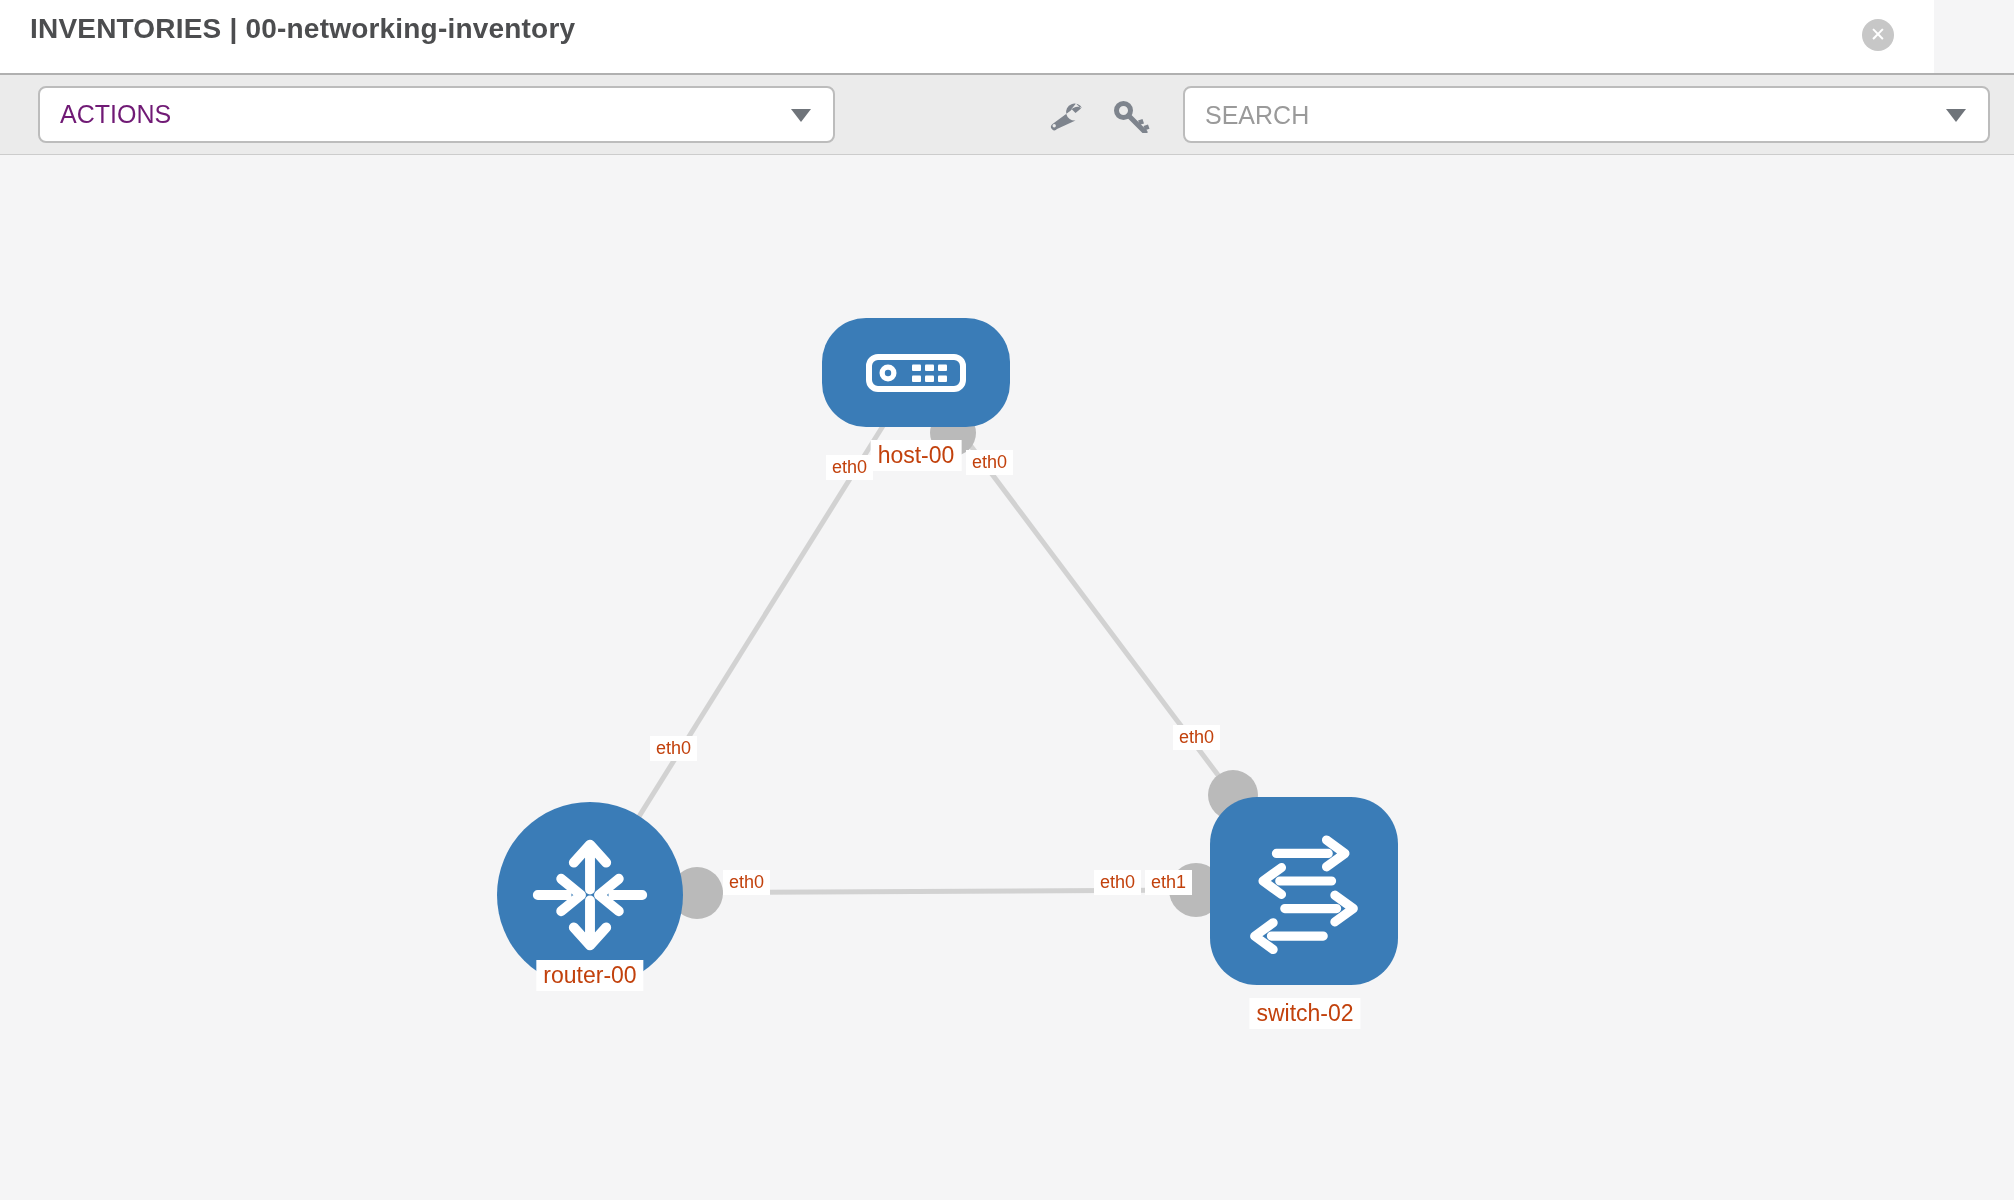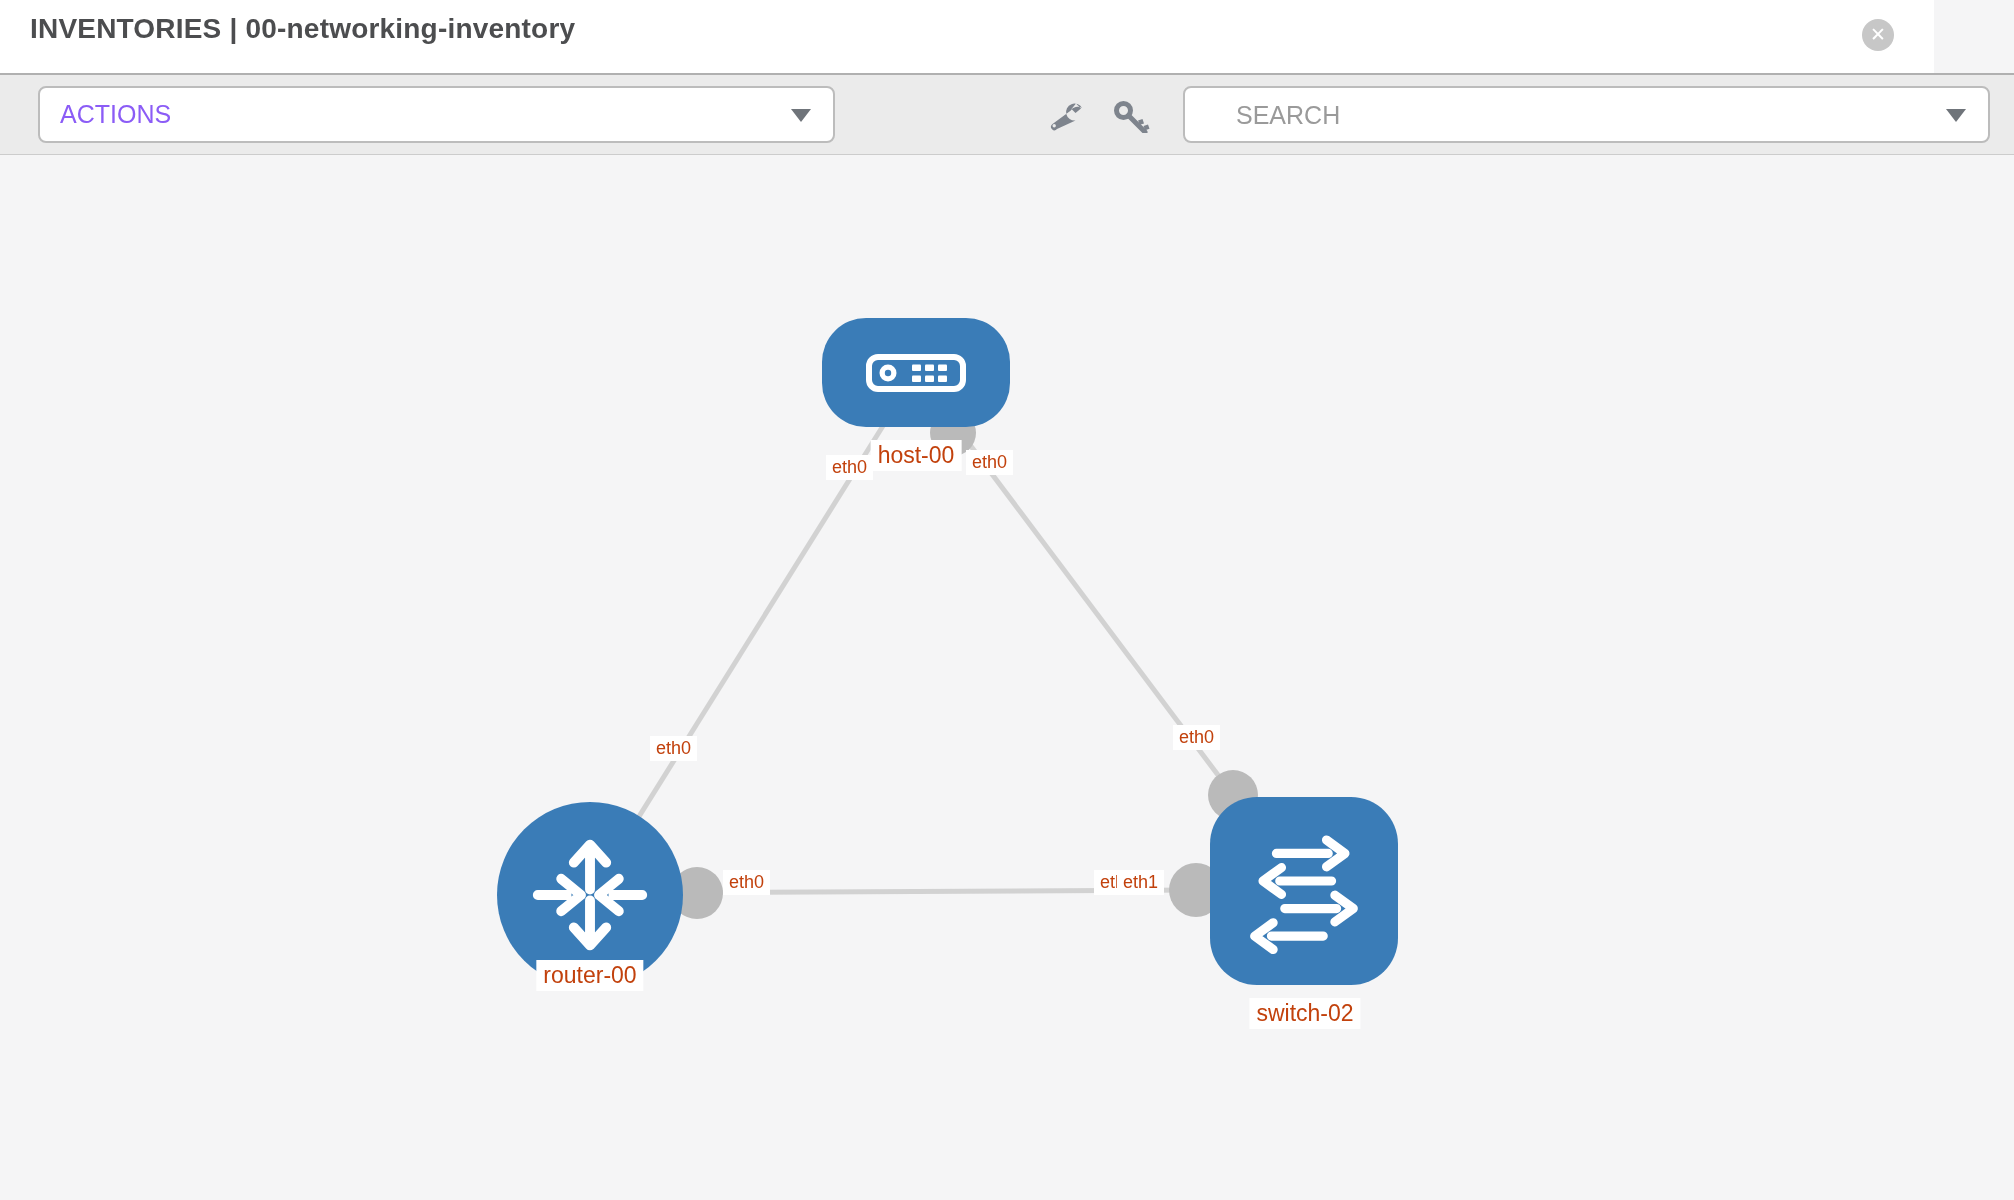--- a/index.html
+++ b/index.html
@@ -10,27 +10,27 @@
   .header{position:absolute;left:0;top:0;width:1934px;height:73px;background:#ffffff;}
   .page-title{position:absolute;left:30px;top:13px;font-size:28px;font-weight:bold;color:#4c4d4f;letter-spacing:.2px;}
   .close-btn{position:absolute;left:1862px;top:19px;width:32px;height:32px;border-radius:50%;
     background:#c7c7c7;color:#ffffff;font-size:19px;font-weight:bold;line-height:32px;text-align:center;cursor:pointer;}
 
   
   .toolbar{position:absolute;left:0;top:73px;width:2014px;height:82px;background:#ebebeb;
     border-top:2px solid #b0b0b0;border-bottom:1px solid #cccccc;box-sizing:border-box;}
   .select-box{position:absolute;top:11px;height:57px;background:#ffffff;border:2px solid #bcbcbc;border-radius:8px;
     box-sizing:border-box;cursor:pointer;}
-  .select-box .sel-label{position:absolute;left:20px;top:0;line-height:53px;font-size:25px;color:#8b5cf6;}
+  .select-box .sel-label{position:absolute;left:20px;top:0;line-height:53px;font-size:25px;color:#701a75;}
   .caret{position:absolute;right:22px;top:21px;width:0;height:0;
     border-left:10px solid transparent;border-right:10px solid transparent;border-top:13px solid #6f747a;}
   .actions-box{left:38px;width:797px;}
   .search-box{left:1183px;width:807px;}
   .search-input{position:absolute;left:18px;top:2px;width:700px;height:49px;border:none;outline:none;
-    font-size:25px;color:#555;background:transparent;font-family:inherit;margin-left:31px;}
+    font-size:25px;color:#555;background:transparent;font-family:inherit;}
   .search-input::placeholder{color:#9a9a9a;opacity:1;}
   .tool-icon{position:absolute;cursor:pointer;}
 
   
   .canvas{position:absolute;left:0;top:155px;width:2014px;height:1045px;background:#f5f5f6;}
   .links-svg{position:absolute;left:0;top:0;width:2014px;height:1200px;}
 
   .iface-dot{position:absolute;border-radius:50%;background:#bababa;}
 
   .node{position:absolute;background:#3a7cb7;display:flex;align-items:center;justify-content:center;cursor:pointer;}
@@ -141,16 +141,16 @@
   <div class="chip node-label" style="left:916px;top:440px;text-align:center;">host-00</div>
   <div class="chip node-label" style="left:590px;top:960px;">router-00</div>
   <div class="chip node-label" style="left:1305px;top:998px;">switch-02</div>
 
   <div class="chip eth-label" style="left:826px;top:455px;">eth0</div>
   <div class="chip eth-label" style="left:966px;top:450px;">eth0</div>
   <div class="chip eth-label" style="left:650px;top:736px;">eth0</div>
   <div class="chip eth-label" style="left:1173px;top:725px;">eth0</div>
   <div class="chip eth-label" style="left:723px;top:870px;">eth0</div>
   <div class="chip eth-label" style="left:1094px;top:870px;">eth0</div>
-  <div class="chip eth-label" style="left:1117px;top:870px;">eth1</div>
+  <div class="chip eth-label" style="left:1145px;top:870px;">eth1</div>
 
 
 </div>
 
 </body></html>

